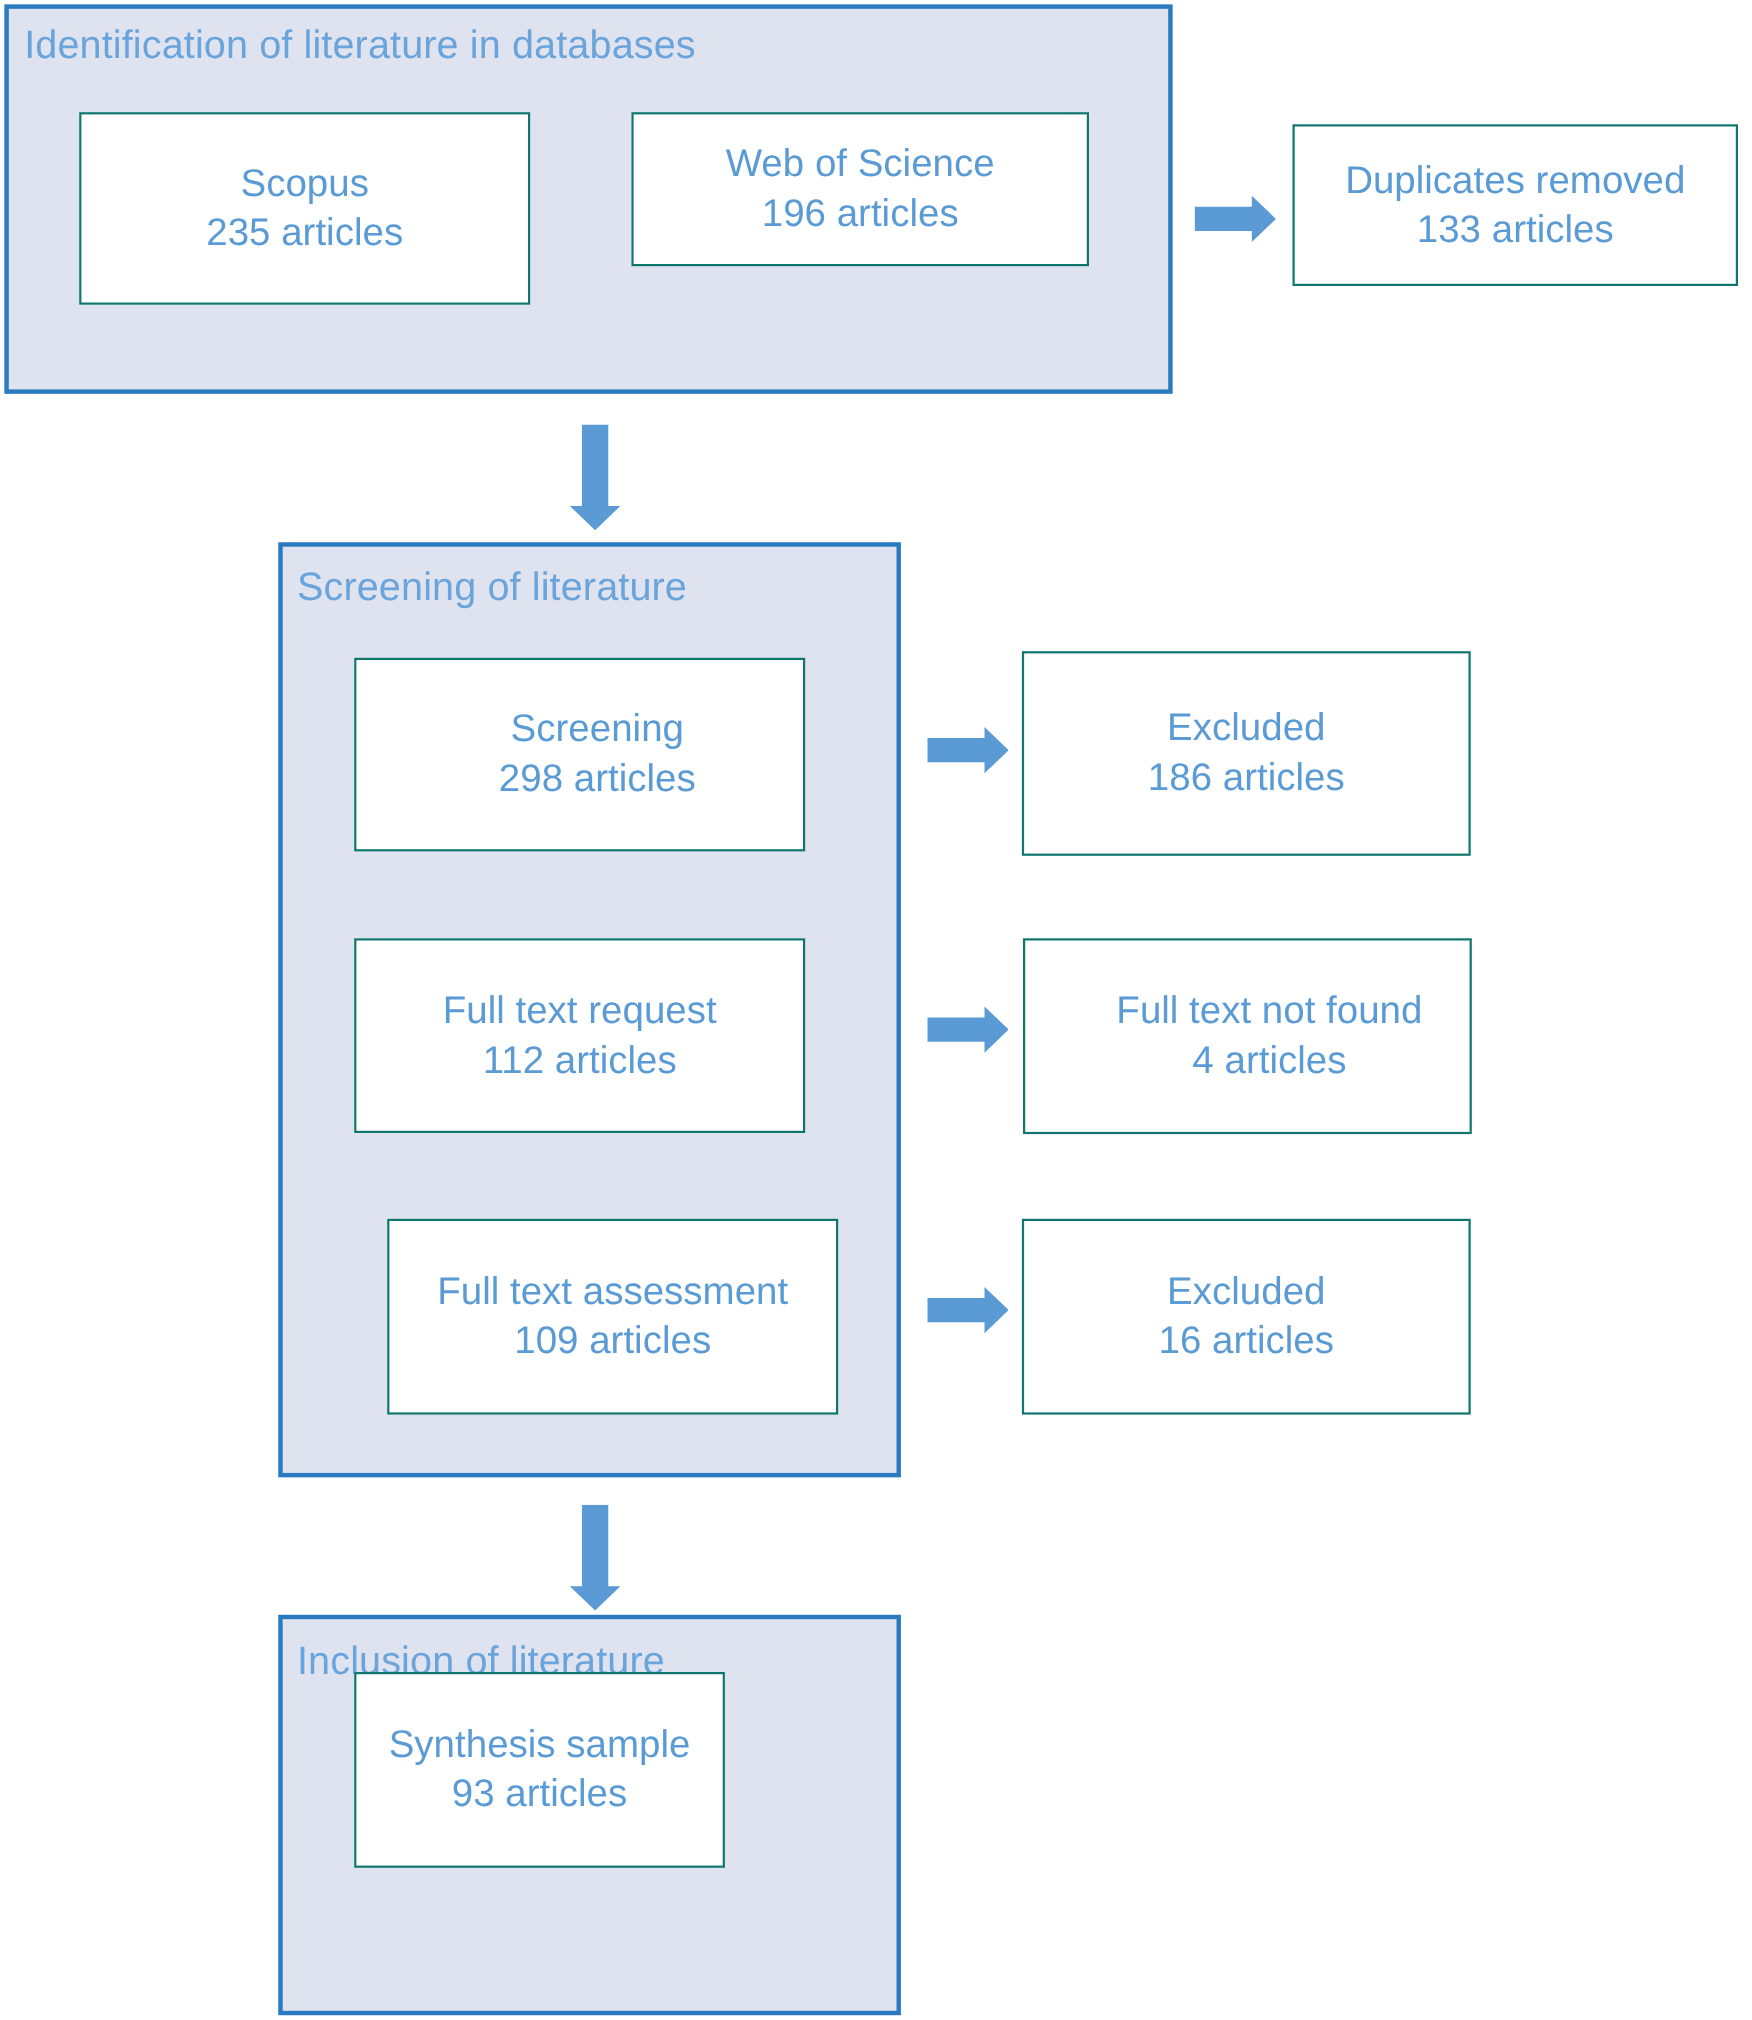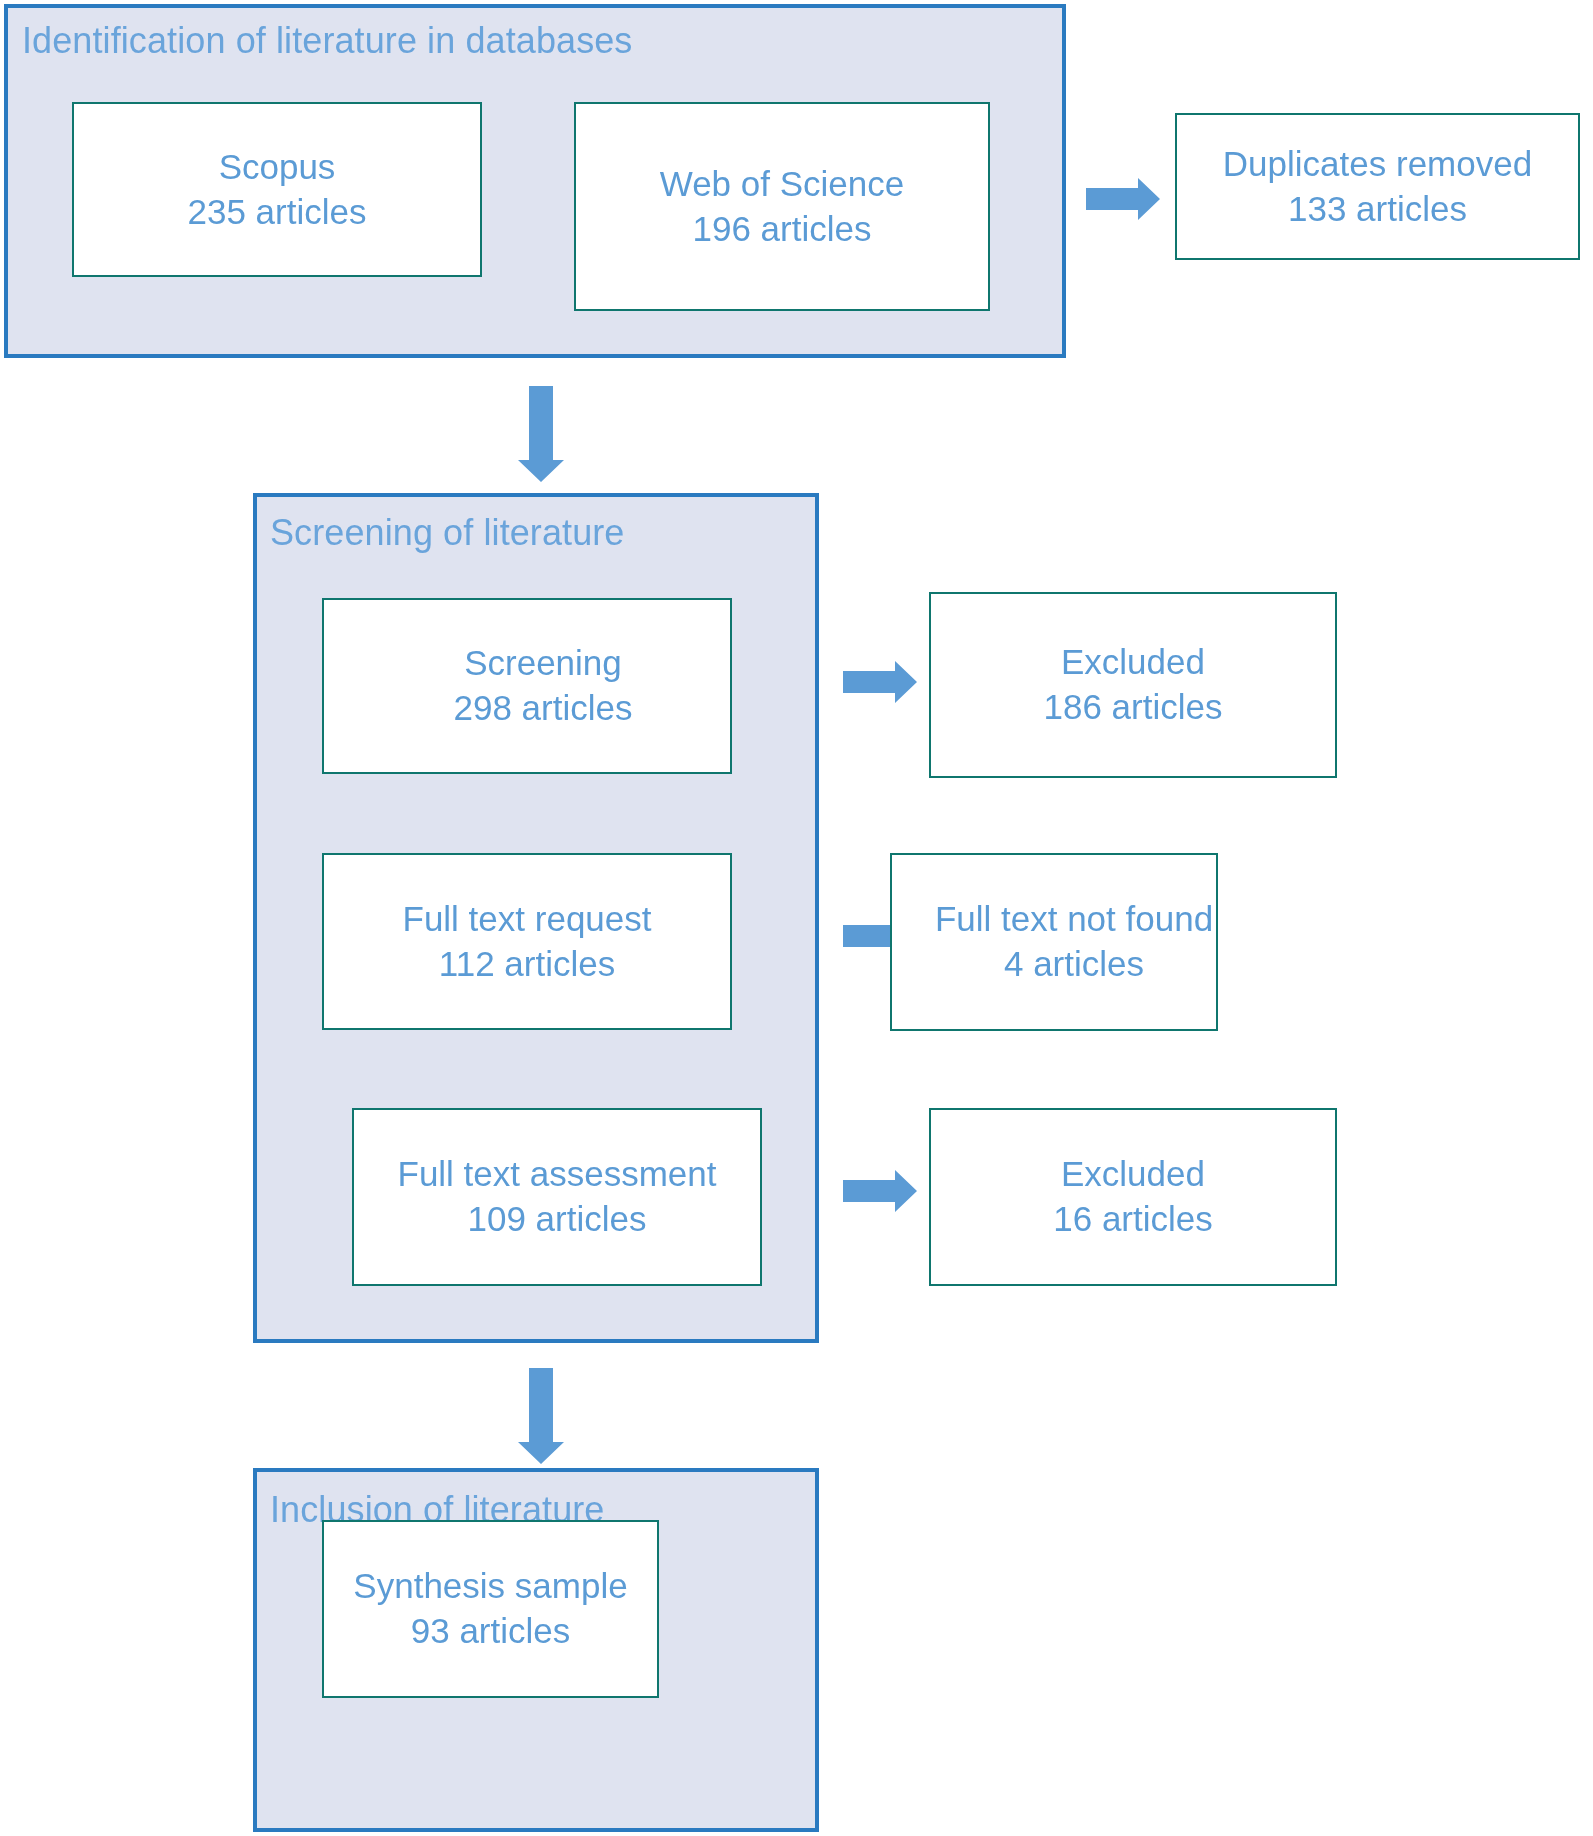--- a/index.html
+++ b/index.html
@@ -76,21 +76,21 @@
 
   <div class="section" style="left:4px; top:4px; width:1062px; height:354px;"></div>
 
   <div class="section-title" style="left:22px; top:20px;">Identification of literature in databases</div>
 
   <div class="box" style="left:72px; top:102px; width:410px; height:175px;">
     <span class="line1">Scopus</span>
     <span class="line2">235 articles</span>
   </div>
 
-  <div class="box" style="left:574px; top:102px; width:416px; height:209px;">
+  <div class="box" style="left:574px; top:102px; width:416px; height:140px;">
     <span class="line1">Web of Science</span>
     <span class="line2">196 articles</span>
   </div>
 
   <div class="arrow-right" style="left:1086px; top:178px; width:74px; height:42px;">
     <svg width="74" height="42" viewBox="0 0 74 42">
       <path d="M0 10 H52 V0 L74 21 L52 42 V32 H0 Z" fill="#5b9bd5"></path>
     </svg>
   </div>
 
@@ -129,21 +129,21 @@
     <span class="line1">Full text request</span>
     <span class="line2">112 articles</span>
   </div>
 
   <div class="arrow-right" style="left:843px; top:915px; width:74px; height:42px;">
     <svg width="74" height="42" viewBox="0 0 74 42">
       <path d="M0 10 H52 V0 L74 21 L52 42 V32 H0 Z" fill="#5b9bd5"></path>
     </svg>
   </div>
 
-  <div class="box" style="left:890px; top:853px; width:328px; height:178px;padding-left:40px;">
+  <div class="box" style="left:930px; top:853px; width:408px; height:178px;padding-left:40px;">
     <span class="line1">Full text not found</span>
     <span class="line2">4 articles</span>
   </div>
 
   <div class="box" style="left:322px; top:1108px; width:410px; height:178px;margin-left:30px;">
     <span class="line1">Full text assessment</span>
     <span class="line2">109 articles</span>
   </div>
 
   <div class="arrow-right" style="left:843px; top:1170px; width:74px; height:42px;">

